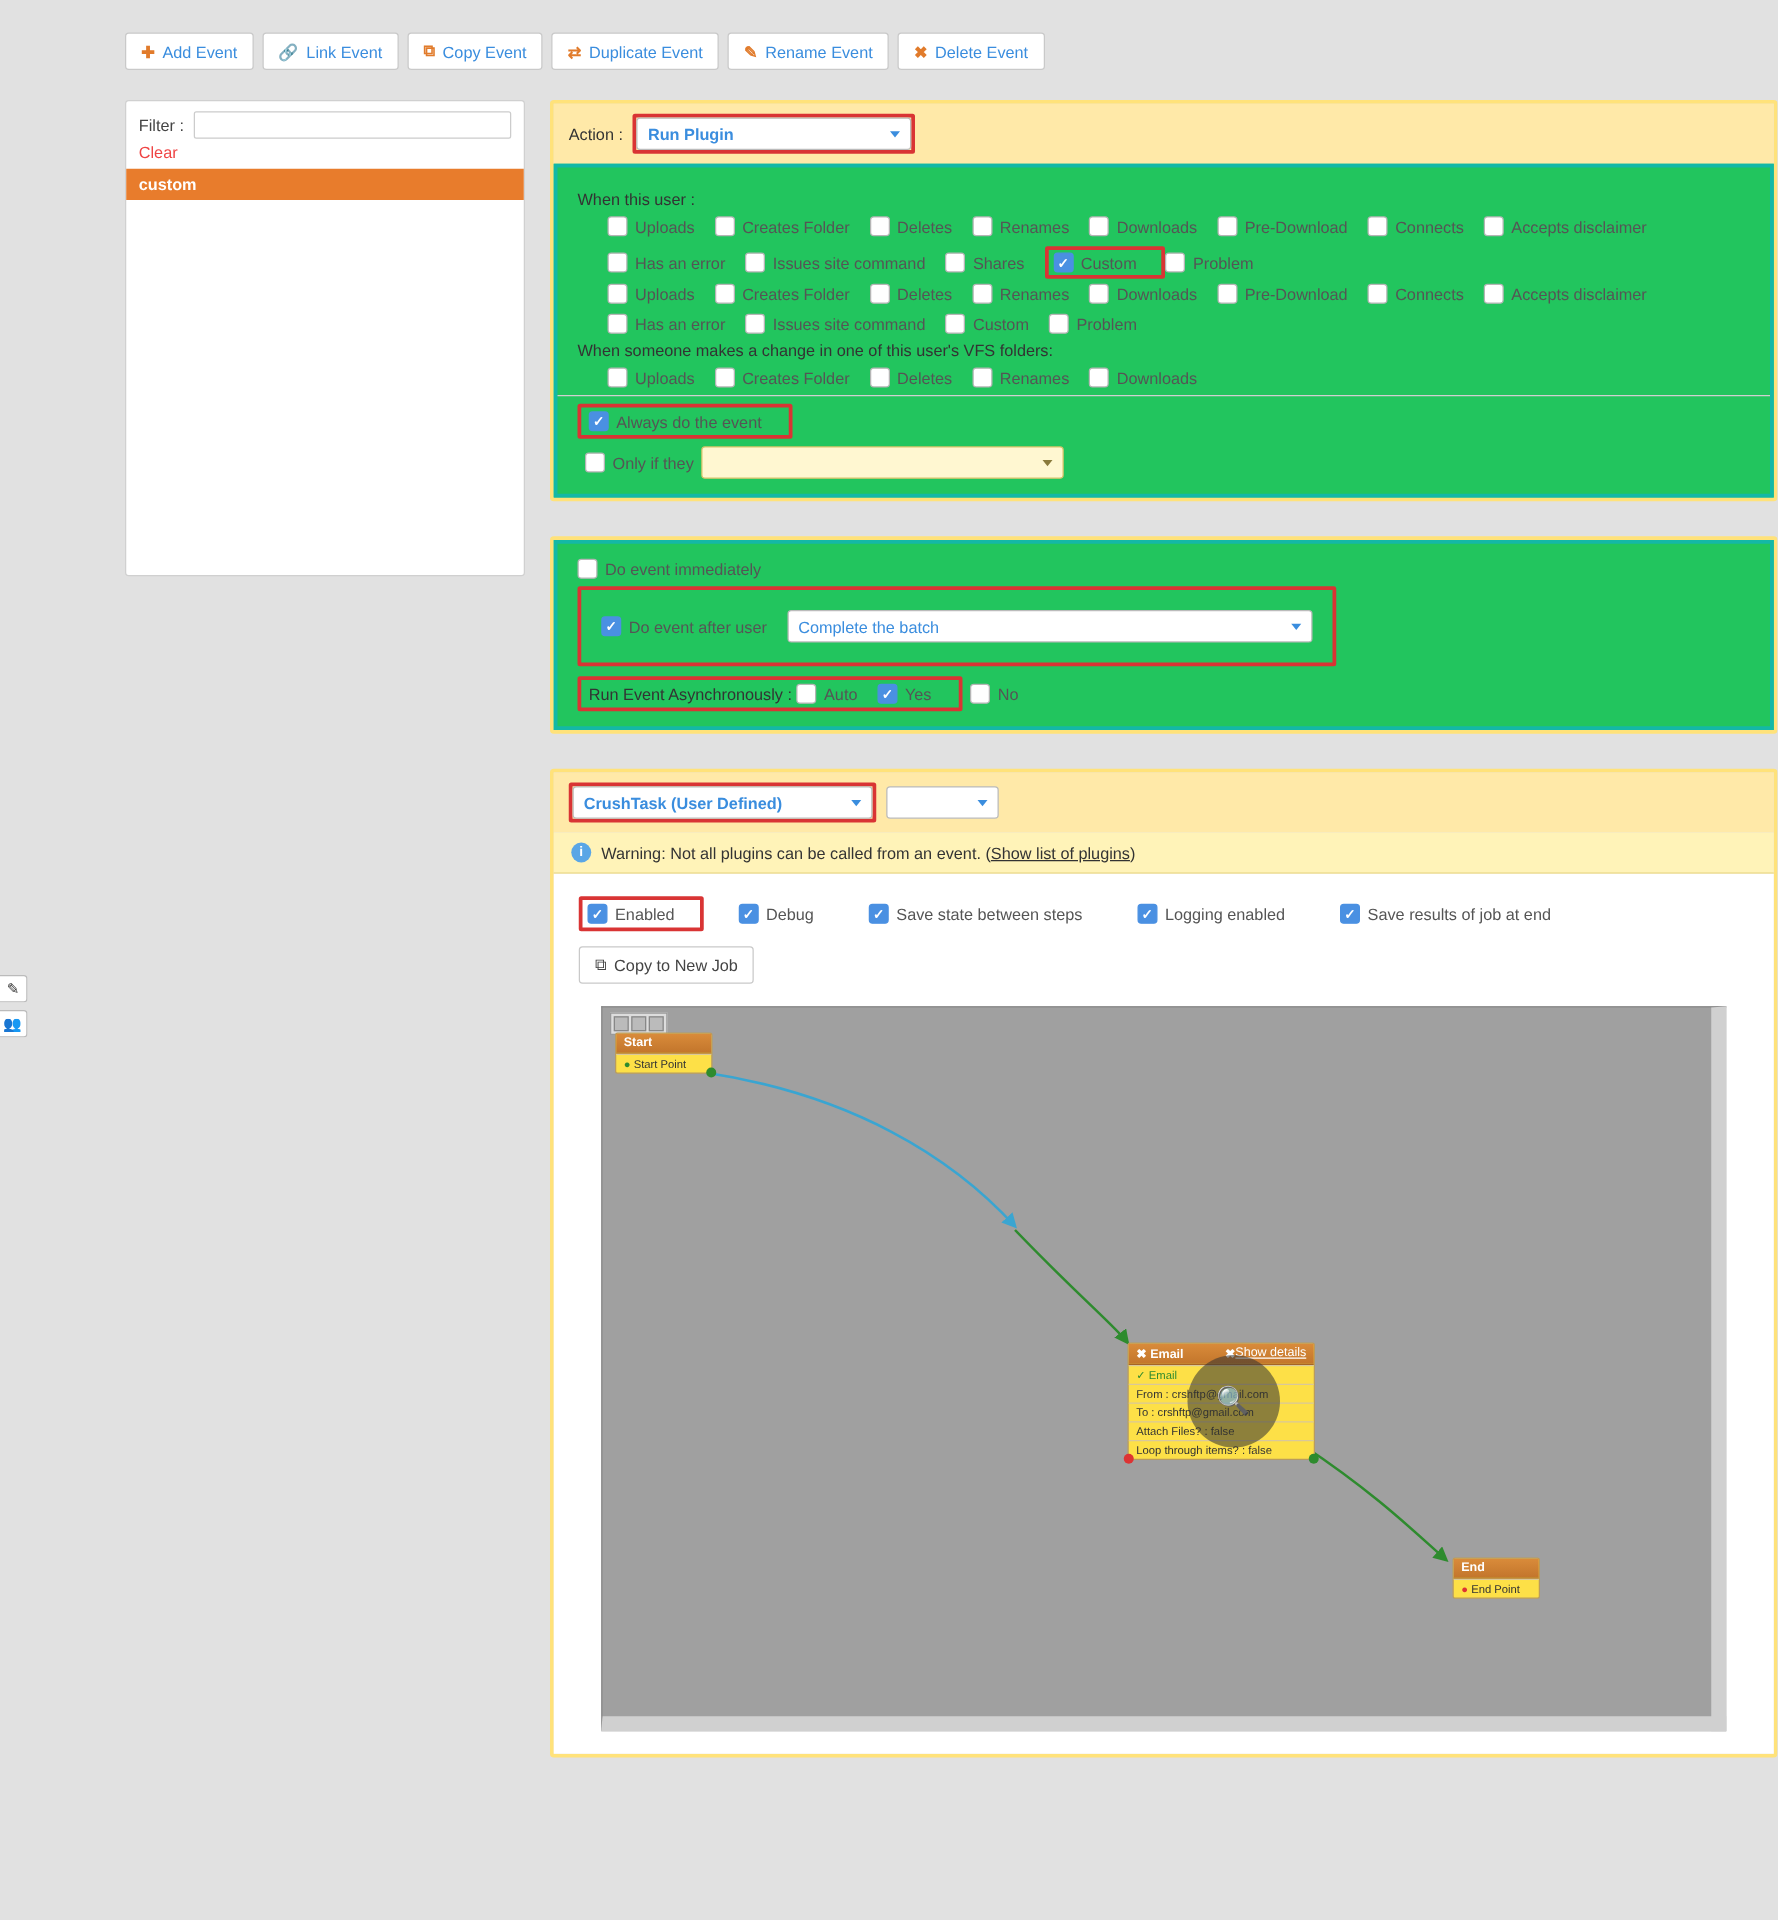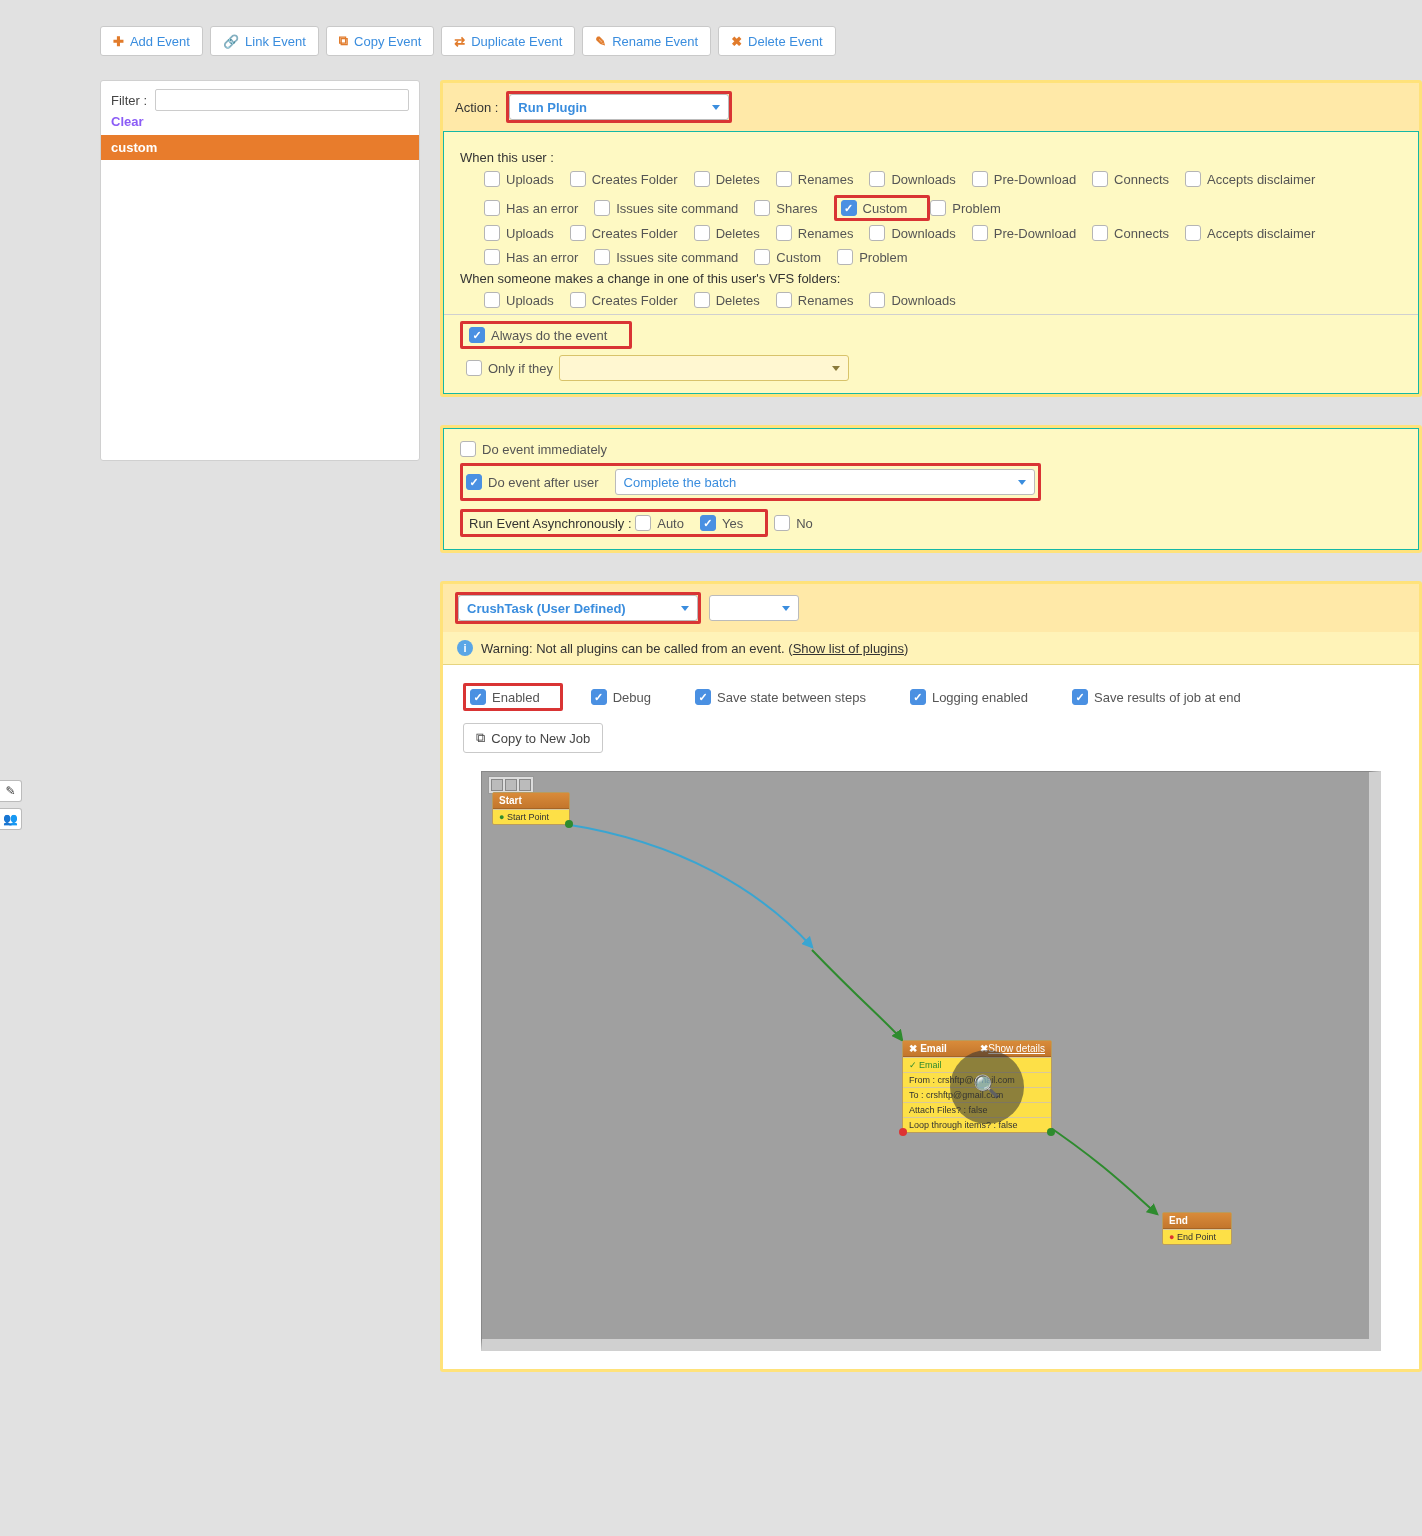--- a/index.html
+++ b/index.html
@@ -6,28 +6,28 @@
 body { font-family: "Segoe UI", Tahoma, sans-serif; font-size: 13px; background: #e1e1e1; color: #333; width: 1422px; height: 1536px; position: relative; }
 
 .toolbar { position: absolute; left: 100px; top: 26px; display: flex; gap: 7px; }
 .tbtn { background: #fff; border: 1px solid #c9c9c9; border-radius: 3px; padding: 6px 12px; display: flex; align-items: center; gap: 6px; cursor: pointer; color: #3a8dde; font-size: 13px; }
 .tbtn .ico { color: #e17b2b; font-weight: bold; }
 
 .left-panel { position: absolute; left: 100px; top: 80px; width: 320px; background: #fff; border: 1px solid #d0d0d0; border-radius: 3px; padding-bottom: 300px; }
 .filter-row { padding: 8px 10px 3px 10px; display: flex; align-items: center; gap: 8px; }
 .filter-row label { color: #444; font-size: 13px; }
 .filter-input { flex: 1; border: 1px solid #ccc; border-radius: 2px; height: 22px; padding: 2px 5px; }
-.clear-link { padding: 0 10px 6px 10px; color: #8b5cf6; cursor: pointer; font-size: 13px; font-weight: bold; }
+.clear-link { padding: 0 10px 6px 10px; color: #ef4444; cursor: pointer; font-size: 13px; }
 .event-item { background: #e87c2c; color: #fff; padding: 5px 10px; font-size: 13px; font-weight: bold; }
 
 .main { position: absolute; left: 440px; top: 80px; right: 0; }
 
 .yellow-border { border: 3px solid #ffe27a; border-radius: 3px; }
 .section-header { background: #ffe9a8; padding: 8px 12px; display: flex; align-items: center; gap: 8px; }
-.section-body { background: #fef9c3; padding: 12px 16px; border: 1px solid #14b8a6; }
+.section-body { background: #22c55e; padding: 12px 16px; border: 3px solid #14b8a6; }
 
 .dropdown { border: 1px solid #bbb; border-radius: 3px; background: #fff; height: 26px; display: inline-flex; align-items: center; padding: 0 8px; color: #3a8dde; position: relative; min-width: 160px; }
 .dropdown::after { content: ""; position: absolute; right: 8px; top: 10px; border-left: 4px solid transparent; border-right: 4px solid transparent; border-top: 5px solid #3a8dde; }
 .dropdown.wide { min-width: 220px; font-weight: bold; }
 
 .red-box { border: 3px solid #d93434; border-radius: 2px; display: inline-flex; align-items: center; }
 
 .grp-label { color: #333; font-size: 13px; margin: 6px 0; }
 .ck-row { display: flex; flex-wrap: wrap; gap: 8px 0; padding-left: 24px; margin-bottom: 4px; }
 .ck { display: flex; align-items: center; gap: 6px; margin-right: 16px; }
@@ -271,21 +271,21 @@
       </div>
     </div>
   </div>
 
   <div class="yellow-border panel2">
     <div class="section-body">
       <div class="ck">
           <span class="cbox"></span>
           <span>Do event immediately</span>
         </div>
-      <div class="red-box" style="margin-top:6px; padding:3px;">
+      <div class="red-box" style="margin-top:6px; padding:16px;">
         <div class="ck">
             <span class="cbox checked"></span>
             <span>Do event after user</span>
           </div>
         <span class="dropdown" style="min-width:420px;">
             <span>Complete the batch</span>
           </span>
       </div>
       <div style="margin-top:8px; display:flex; align-items:center; gap:6px;">
         <span class="red-box" style="padding:3px 6px;">

